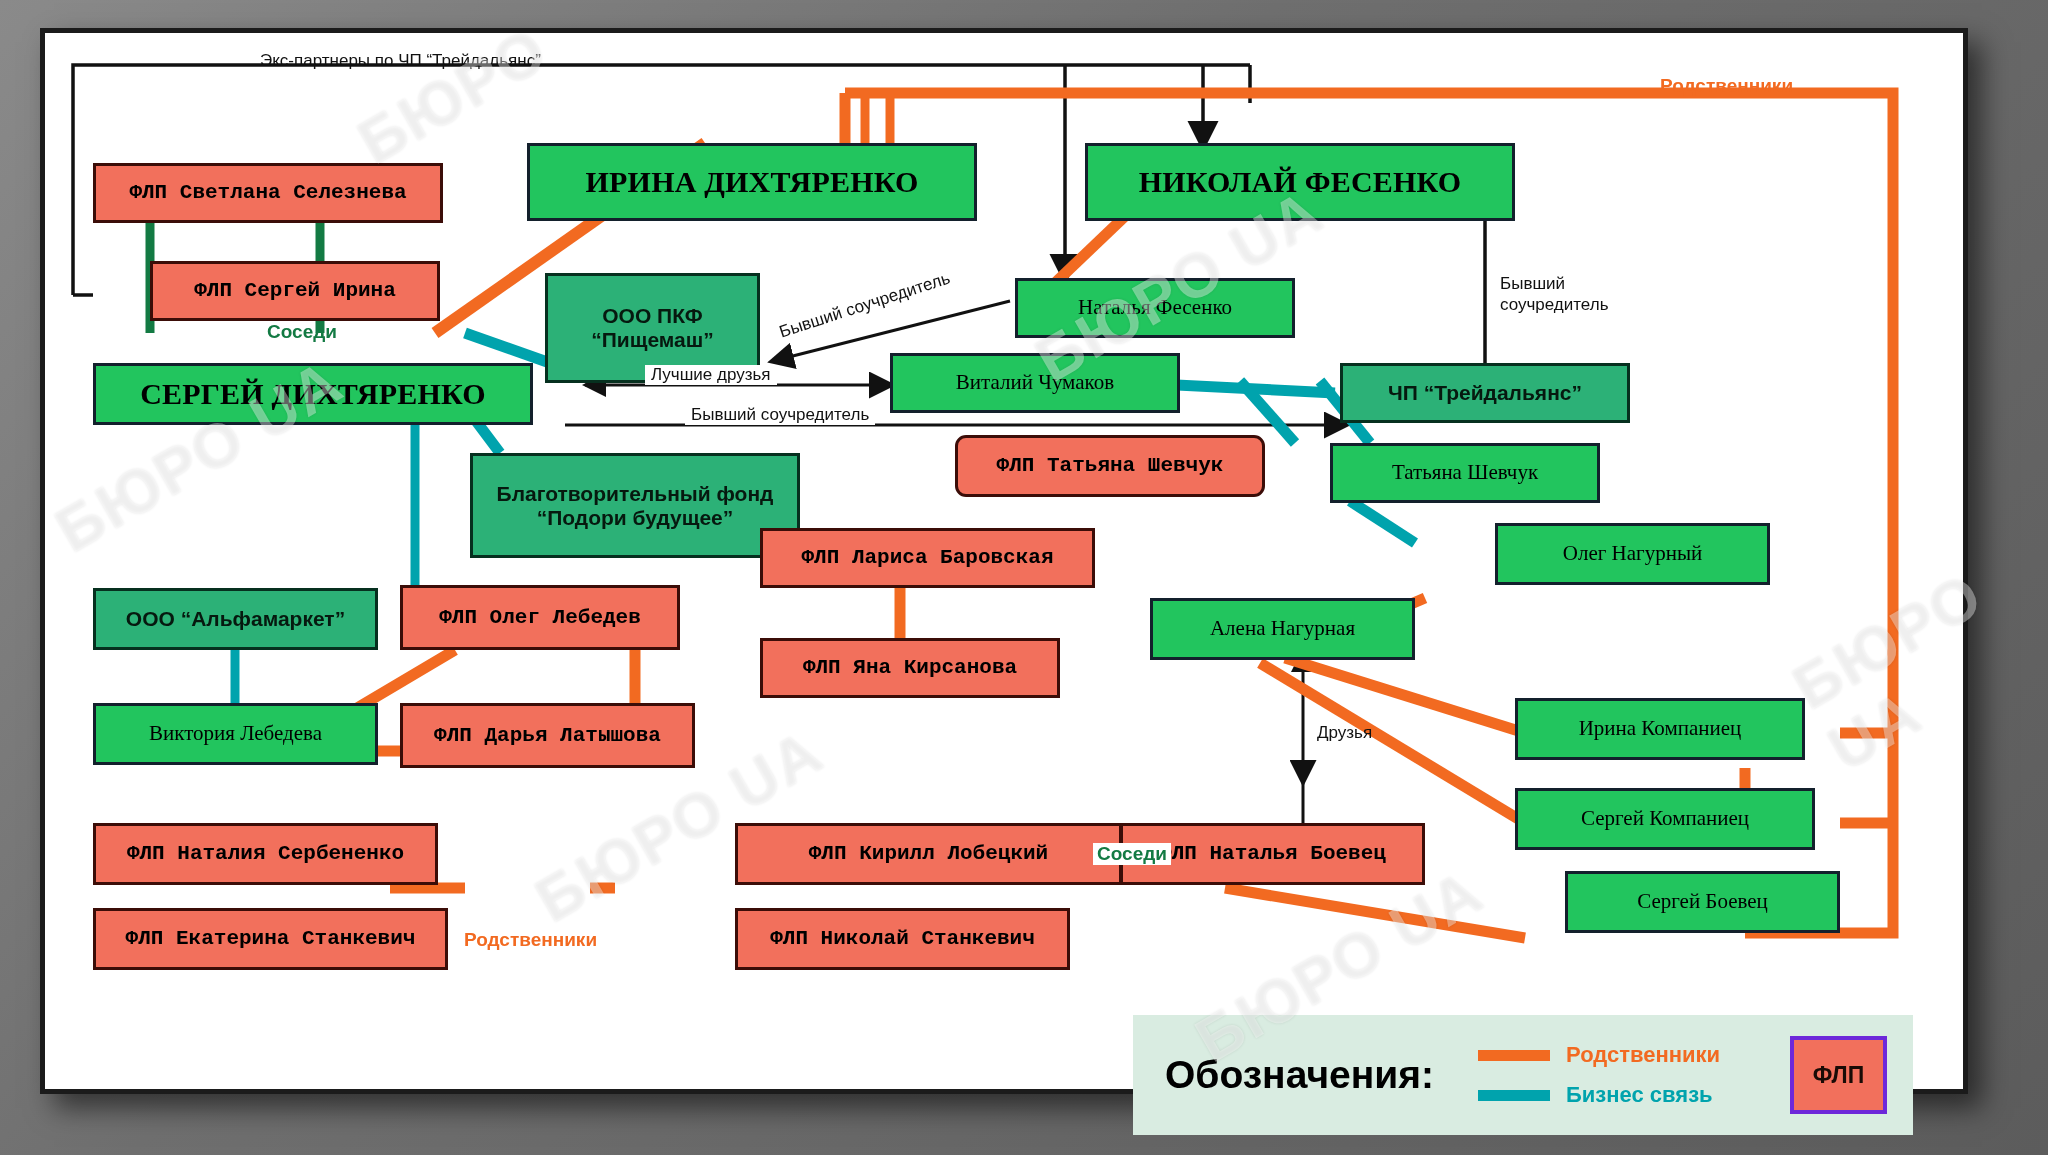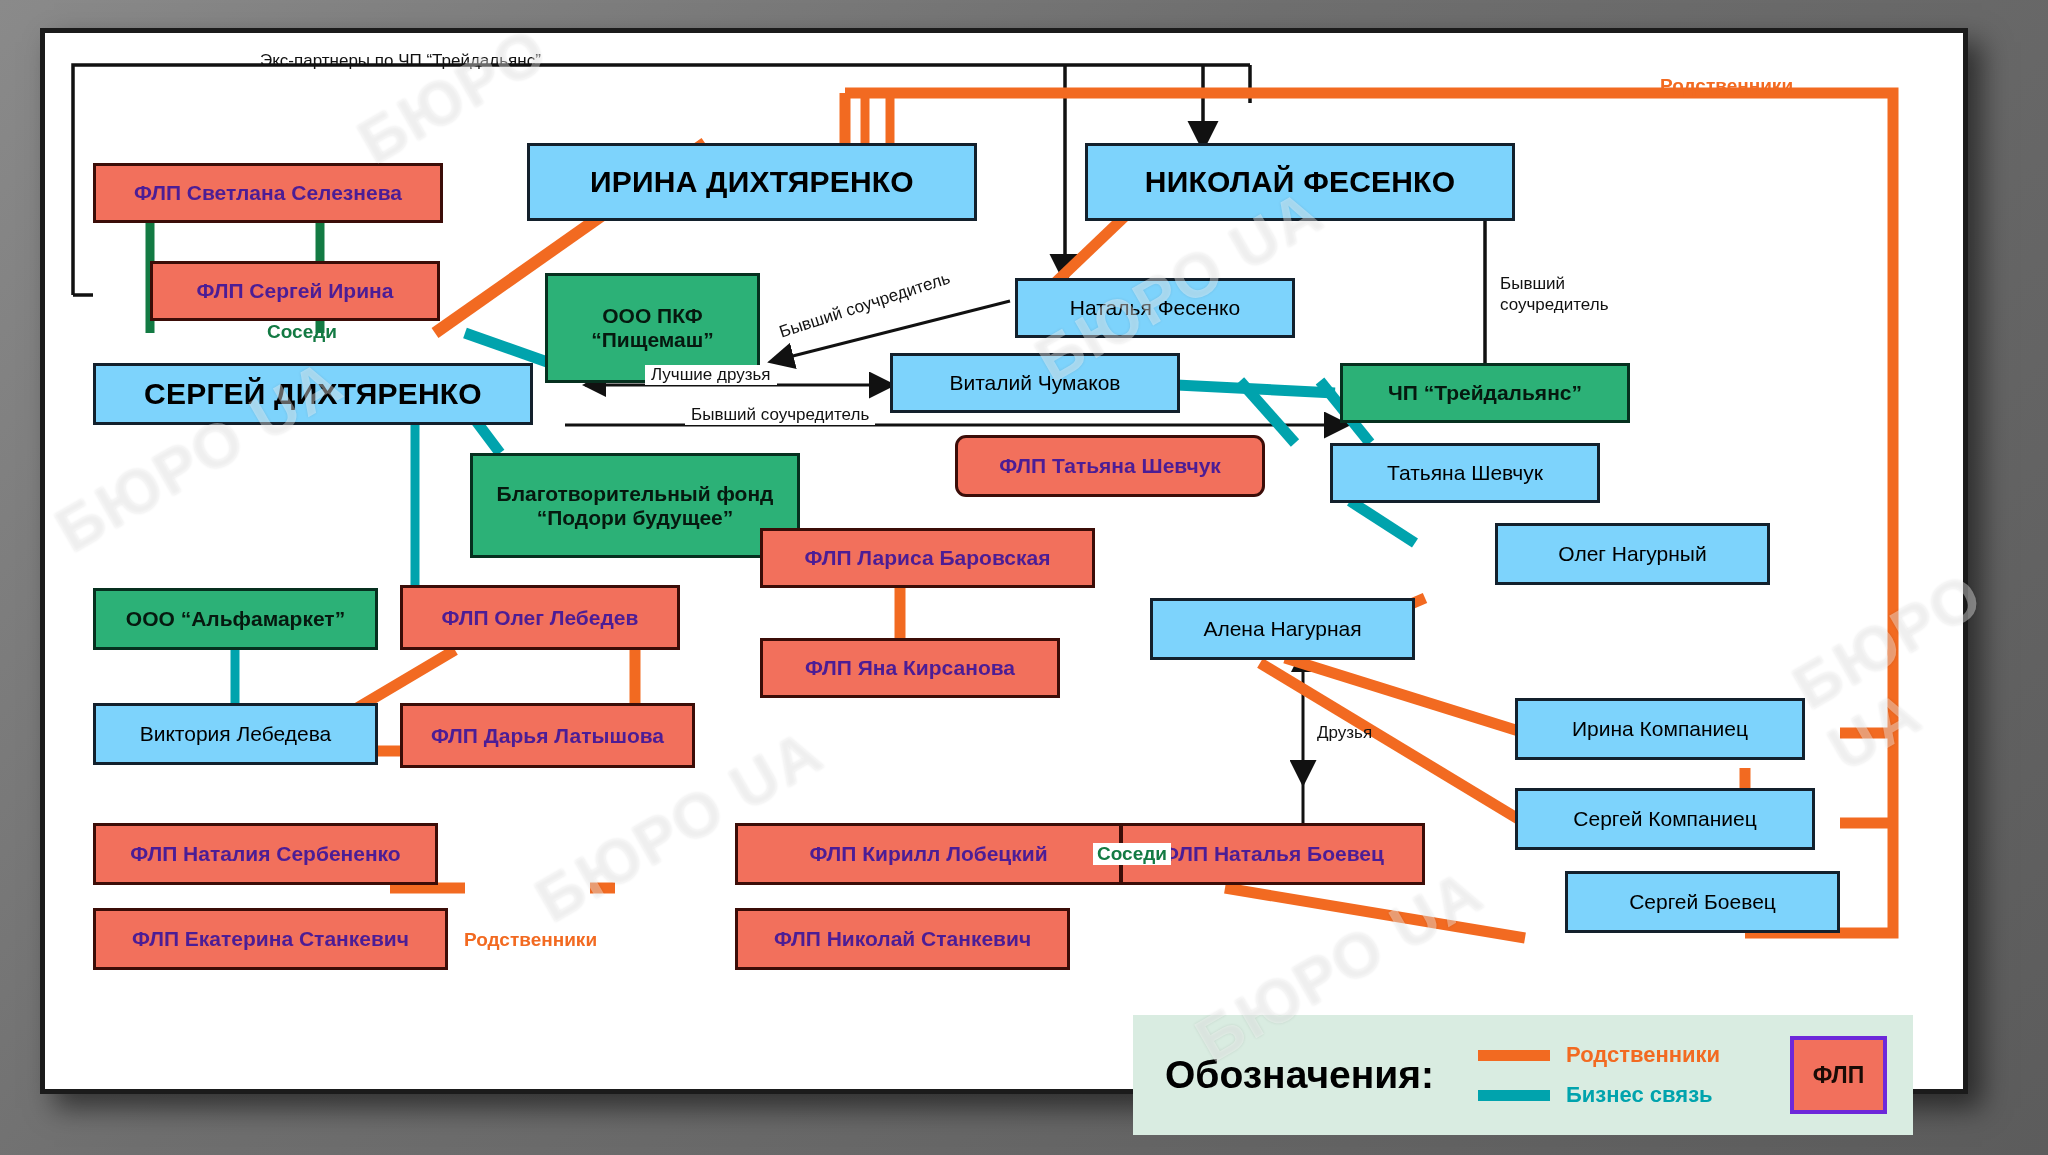--- a/index.html
+++ b/index.html
@@ -6,22 +6,22 @@
   body{font-family:"Liberation Sans",sans-serif;}
   #stage{position:relative;width:2048px;height:1155px;overflow:hidden;
          background:linear-gradient(135deg,#8a8a8a 0%,#6f6f6f 40%,#5c5c5c 100%);}
   #canvas{position:absolute;left:40px;top:28px;width:1928px;height:1066px;
           background:#ffffff;border:5px solid #1b1b1b;box-sizing:border-box;
           box-shadow:14px 14px 26px rgba(0,0,0,.55);}
   #svglayer{position:absolute;left:0;top:0;width:100%;height:100%;}
   .node{position:absolute;box-sizing:border-box;border:3px solid #15202b;
         display:flex;align-items:center;justify-content:center;text-align:center;
         line-height:1.12;padding:2px 6px;}
-  .blue{background:#7dd3fc;border-color:#13202c;color:#000;font-weight:400;}
-  .red{background:#f2705c;border-color:#3b0d08;color:#4c1d95;font-weight:bold;}
+  .blue{background:#22c55e;border-color:#13202c;color:#000;font-weight:400;font-family:Liberation Serif, serif;}
+  .red{background:#f2705c;border-color:#3b0d08;color:#000000;font-weight:bold;font-family:Liberation Mono, monospace;}
   .green{background:#2cb177;border-color:#06301f;color:#06190f;font-weight:bold;}
   .big{font-weight:bold;font-size:30px;letter-spacing:.2px;}
   .med{font-size:21px;}
   .edge-label{position:absolute;font-size:17px;color:#111;background:transparent;
               white-space:nowrap;}
   .lbl-orange{color:#f26a21;font-weight:bold;font-size:19px;}
   .lbl-green{color:#137a43;font-weight:bold;font-size:19px;}
   .lbl-plain{color:#111;font-size:17px;}
   .rot{transform:rotate(-18deg);transform-origin:left center;}
   #legend{position:absolute;left:1088px;top:982px;width:780px;height:120px;

